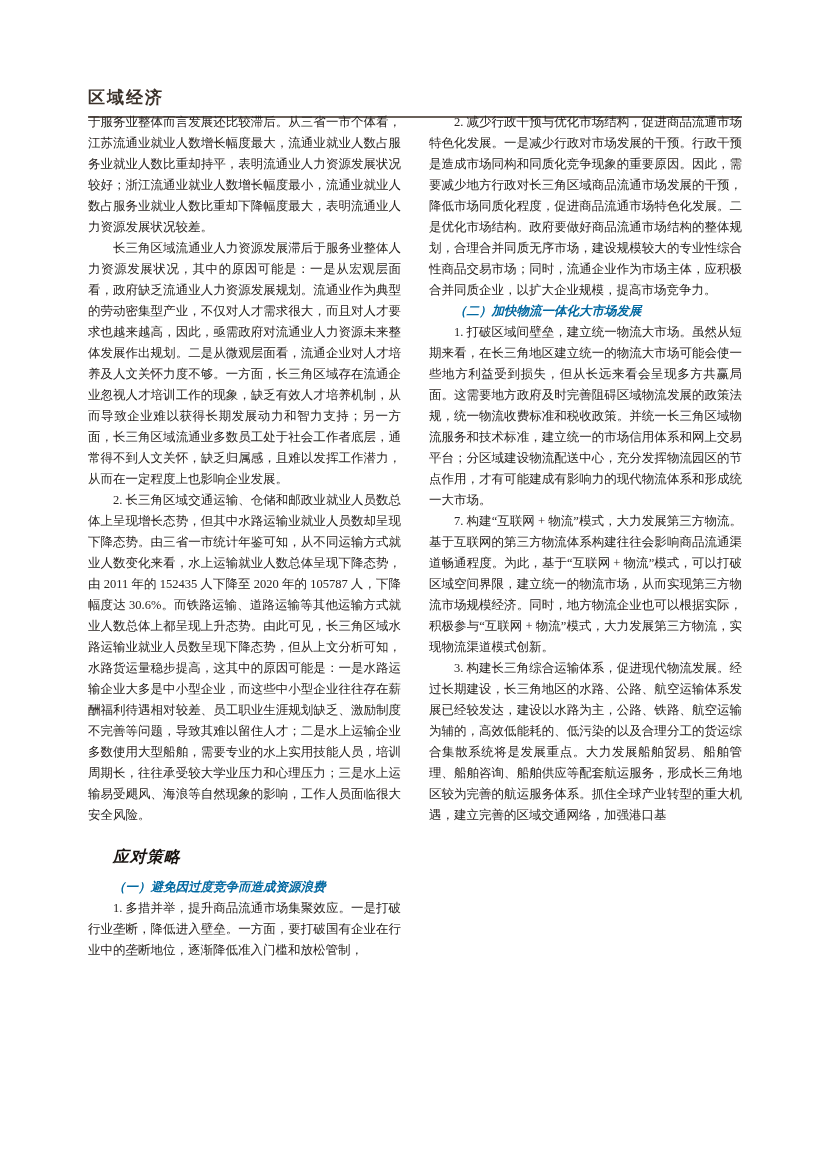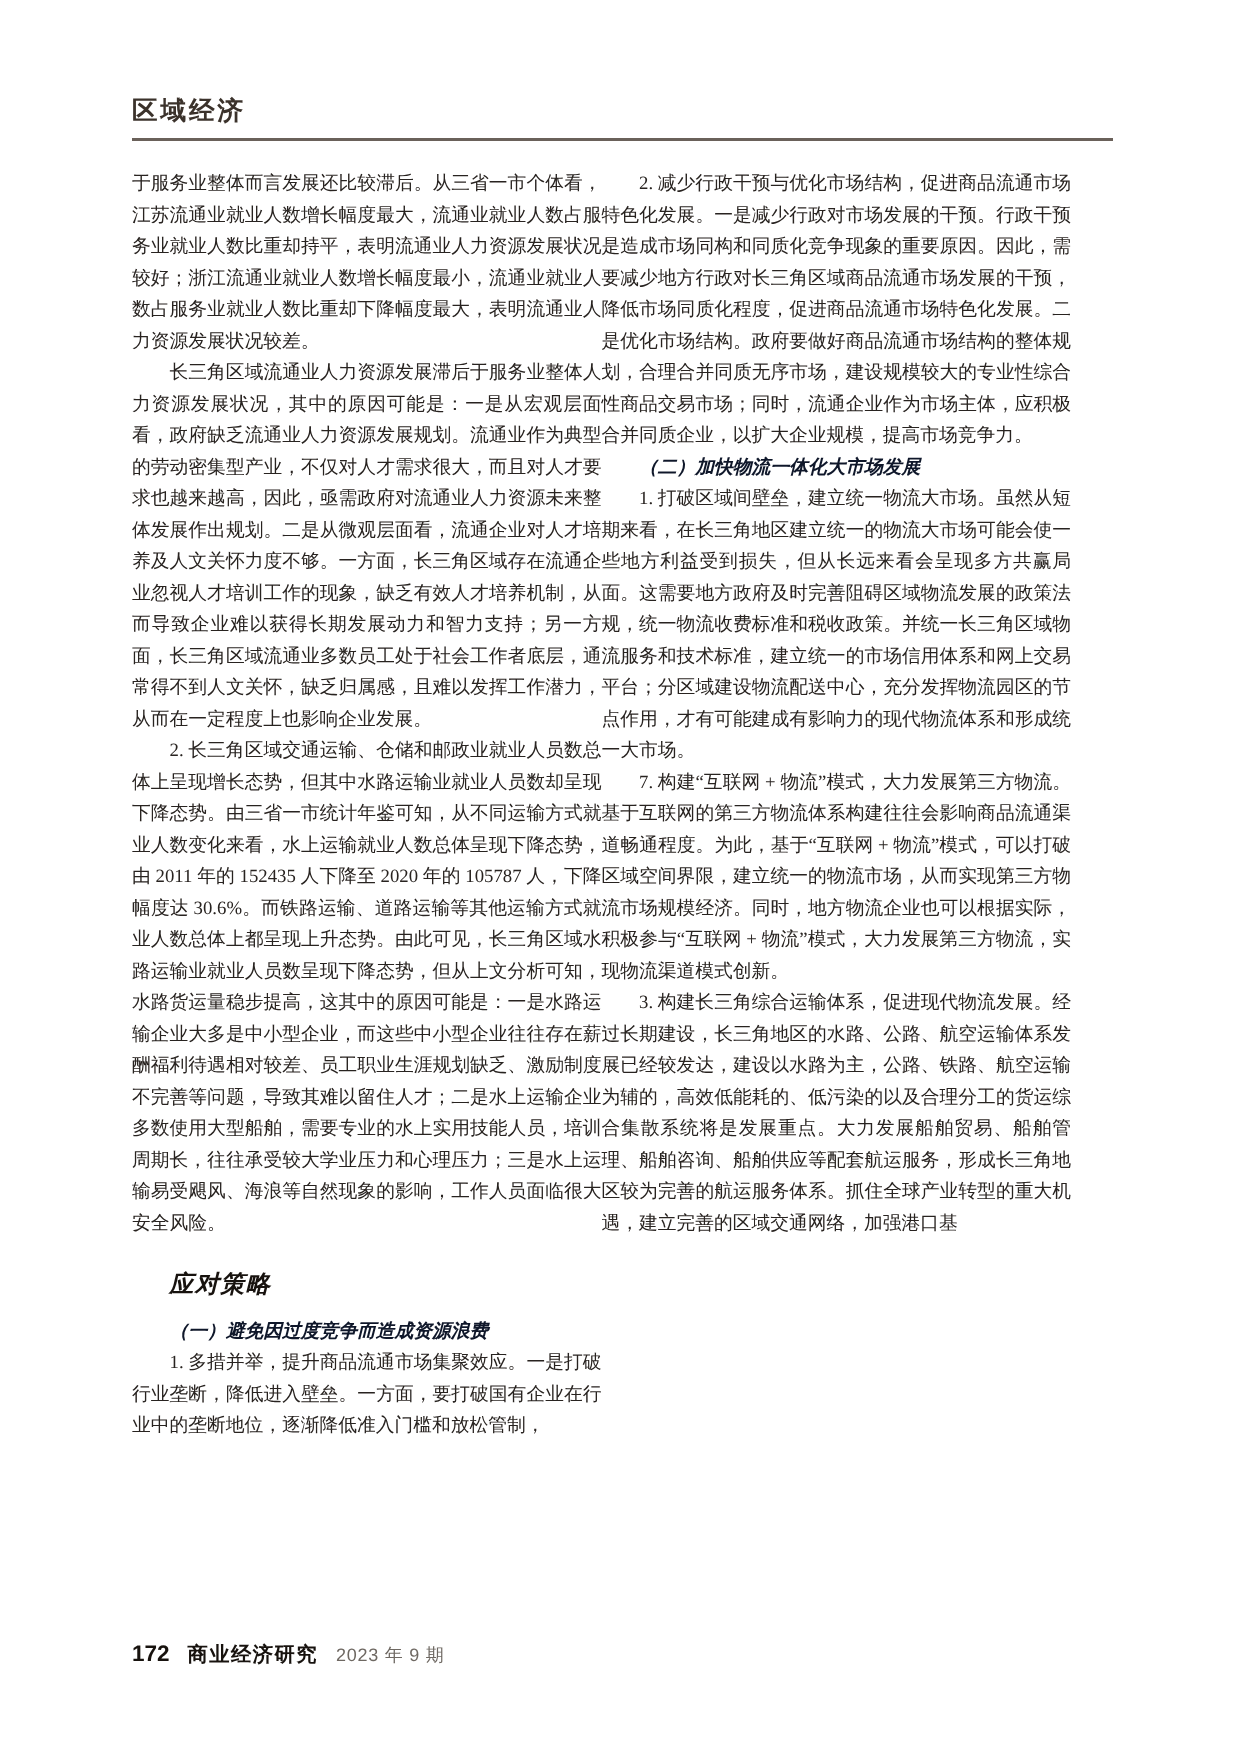--- a/index.html
+++ b/index.html
@@ -10,46 +10,46 @@
     -webkit-font-smoothing:antialiased;
   }
   .page {
     position:relative; width:827px; height:1160px;
     background:#ffffff; overflow:hidden;
   }
   
   .masthead { position:absolute; left:88px; top:62px; width:654px; }
   .masthead-title {
     font-family:"Liberation Sans","DejaVu Sans",sans-serif;
-    font-weight:bold; font-size:17px; color:#3b322b; letter-spacing:2px;
+    font-weight:bold; font-size:17px; color:#3b322b; letter-spacing:2px;margin-top:24px;
   }
   .masthead-rule { border:none; border-top:2px solid #6a615a; margin:7px 0 0 0; }
 
   
   .columns {
     position:absolute; left:88px; top:112px; width:654px;
-    display:flex; 
+    display:flex; gap:28px;
   }
   .column {
     width:313px; flex:0 0 313px;
     font-size:12.5px; line-height:21px; color:#282320;
     text-align:justify; text-justify:inter-ideograph;
   }
   .column p { margin:0; text-indent:2em; }
   .column p.body-first { text-indent:0; }
   .column h2.heading {
     font-family:"Liberation Sans","DejaVu Sans",sans-serif;
     font-size:16px; font-weight:bold; color:#17120e;
     margin:20px 0 9px 0; text-indent:1.55em; letter-spacing:1px;
     line-height:22px;
     font-style:italic;
   }
   .column h3.subheading {
     font-size:12.5px; font-weight:600; font-style:italic;
-    margin:0; text-indent:2em; line-height:21px; color:#0f172a;
+    margin:0; text-indent:2em; line-height:21px; color:#0369a1;
   }
 
   
   .footer {
     position:absolute; left:88px; top:1094px; width:654px;
     display:flex; align-items:baseline; gap:12px;
     font-family:"Liberation Sans","DejaVu Sans",sans-serif;
   }
   .footer-page { font-weight:bold; font-size:15px; color:#17120e; }
   .footer-journal { font-weight:bold; font-size:13.5px; color:#17120e; letter-spacing:1px; }
@@ -76,19 +76,14 @@
       </div>
     <div class="column">
         <p class="body">2. 减少行政干预与优化市场结构，促进商品流通市场特色化发展。一是减少行政对市场发展的干预。行政干预是造成市场同构和同质化竞争现象的重要原因。因此，需要减少地方行政对长三角区域商品流通市场发展的干预，降低市场同质化程度，促进商品流通市场特色化发展。二是优化市场结构。政府要做好商品流通市场结构的整体规划，合理合并同质无序市场，建设规模较大的专业性综合性商品交易市场；同时，流通企业作为市场主体，应积极合并同质企业，以扩大企业规模，提高市场竞争力。</p>
         <h3 class="subheading">（二）加快物流一体化大市场发展</h3>
         <p class="body">1. 打破区域间壁垒，建立统一物流大市场。虽然从短期来看，在长三角地区建立统一的物流大市场可能会使一些地方利益受到损失，但从长远来看会呈现多方共赢局面。这需要地方政府及时完善阻碍区域物流发展的政策法规，统一物流收费标准和税收政策。并统一长三角区域物流服务和技术标准，建立统一的市场信用体系和网上交易平台；分区域建设物流配送中心，充分发挥物流园区的节点作用，才有可能建成有影响力的现代物流体系和形成统一大市场。</p>
         <p class="body">7. 构建“互联网 + 物流”模式，大力发展第三方物流。基于互联网的第三方物流体系构建往往会影响商品流通渠道畅通程度。为此，基于“互联网 + 物流”模式，可以打破区域空间界限，建立统一的物流市场，从而实现第三方物流市场规模经济。同时，地方物流企业也可以根据实际，积极参与“互联网 + 物流”模式，大力发展第三方物流，实现物流渠道模式创新。</p>
         <p class="body">3. 构建长三角综合运输体系，促进现代物流发展。经过长期建设，长三角地区的水路、公路、航空运输体系发展已经较发达，建设以水路为主，公路、铁路、航空运输为辅的，高效低能耗的、低污染的以及合理分工的货运综合集散系统将是发展重点。大力发展船舶贸易、船舶管理、船舶咨询、船舶供应等配套航运服务，形成长三角地区较为完善的航运服务体系。抓住全球产业转型的重大机遇，建立完善的区域交通网络，加强港口基</p>
       </div>
   </div>
 
-  <div class="footer">
-    <span class="footer-page">172</span>
-    <span class="footer-journal">商业经济研究</span>
-    <span class="footer-issue">2023 年 9 期</span>
-  </div>
 
 </div>
 
 </body></html>

